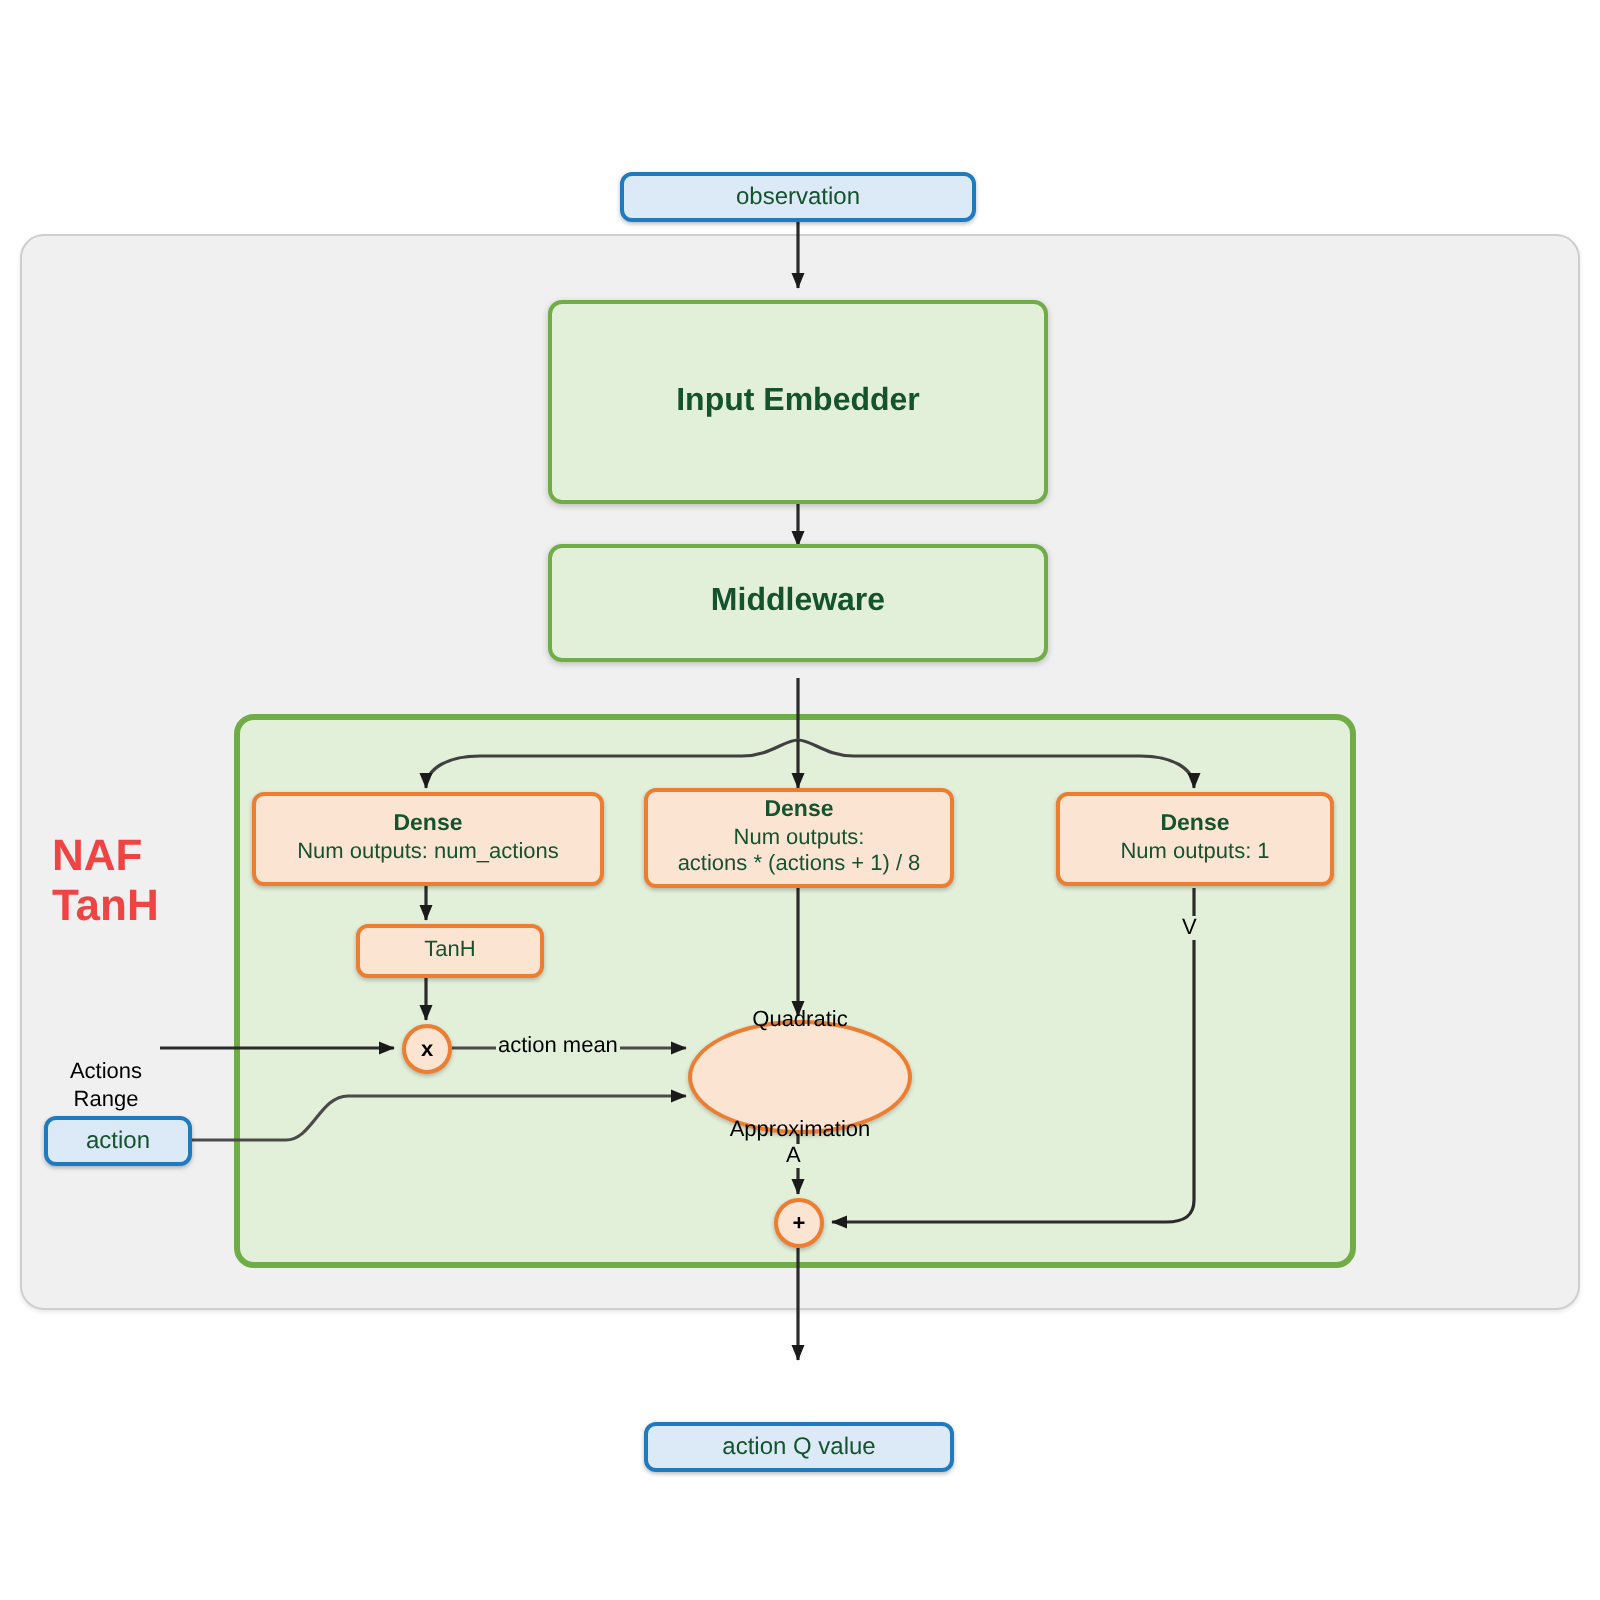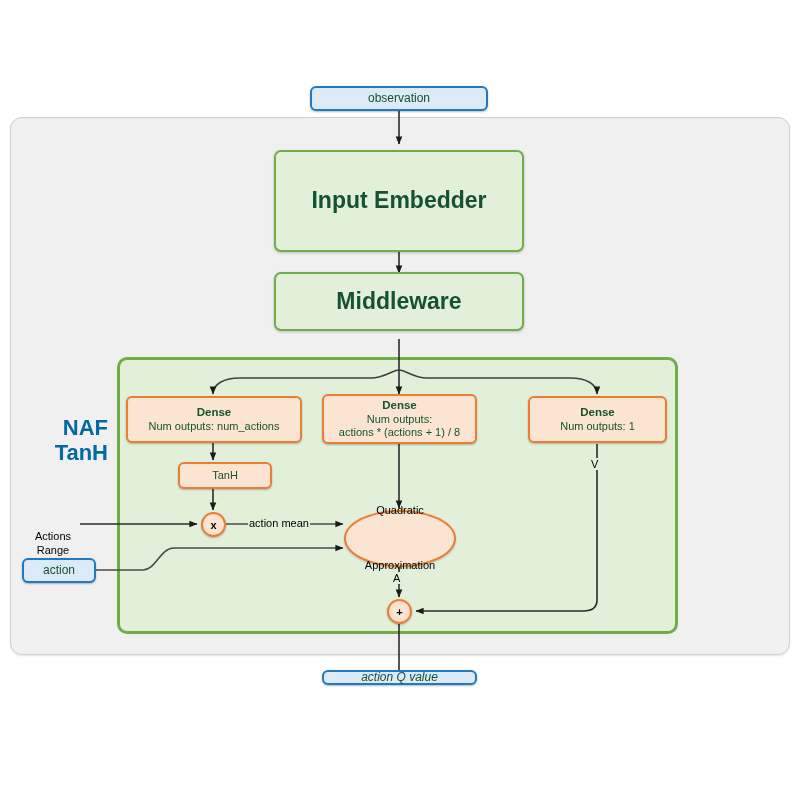--- a/index.html
+++ b/index.html
@@ -59,21 +59,21 @@
     border-radius: 6px;
     font-size: 12px;
     box-shadow: 0 1px 2px rgba(0,0,0,0.28);
   }
 
   
   .green-box {
     background: #e2efd9;
     border: 2.5px solid #70ad47;
     border-radius: 7px;
-    font-size: 23px;
+    font-size: 16px;
     font-weight: bold;
     box-shadow: 0 1px 3px rgba(0,0,0,0.22);
   }
 
   
   .orange-box {
     background: #fce4d2;
     border: 2.5px solid #ed7d31;
     border-radius: 6px;
     font-size: 11px;
@@ -126,22 +126,22 @@
     position: absolute;
     color: #000;
     font-size: 11px;
     text-align: center;
     line-height: 1.3;
   }
   .naf-title {
     position: absolute;
     font-size: 22px;
     font-weight: bold;
-    color: #0369a1;
-    text-align: right;
+    color: #ef4444;
+    text-align: left;
     line-height: 1.15;
   }
   .edge-label {
     position: absolute;
     background: transparent;
     font-size: 11px;
     color: #000;
     white-space: nowrap;
   }
   .edge-label.boxed {
@@ -266,17 +266,17 @@
   </div>
 
   <div class="edge-label boxed" style="left:590px; top:458px;">
     <span>V</span>
   </div>
 
   <div class="op-circle" style="left:387px; top:599px; width:25px; height:25px;">
     <span>+</span>
   </div>
 
-  <div class="node io-box" style="left:322px; top:670px; width:155px; height:15px;font-style:italic;">
+  <div class="node io-box" style="left:322px; top:711px; width:155px; height:25px;">
     <span>action Q value</span>
   </div>
 
 </div>
 
 </body></html>

